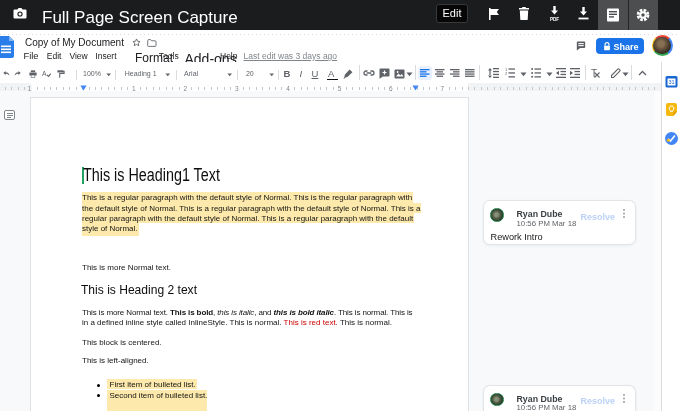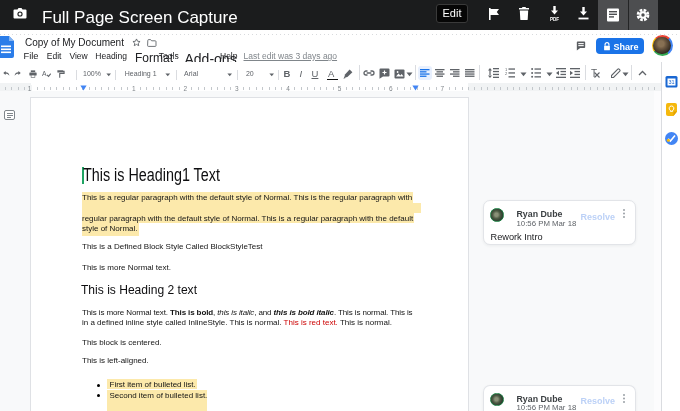--- a/index.html
+++ b/index.html
@@ -61,21 +61,21 @@
   <div class="abs" style="left:25px;top:7px;font-size:10px;color:#202124">Copy of My Document</div>
   <svg class="abs" style="left:132px;top:8px" width="9" height="9" viewBox="0 0 24 24" fill="none" stroke="#5f6368" stroke-width="2.4">
     <path d="M12 2.5 l2.9 6.2 6.6 0.7 -4.9 4.5 1.4 6.6 -6-3.4 -6 3.4 1.4-6.6 -4.9-4.5 6.6-0.7 z"></path>
   </svg>
   <svg class="abs" style="left:147px;top:8.5px" width="10" height="8" viewBox="0 0 24 20" fill="none" stroke="#5f6368" stroke-width="2.2">
     <path d="M1.5 3.5 a2 2 0 0 1 2-2 h5 l2.5 3 h9 a2 2 0 0 1 2 2 v10 a2 2 0 0 1 -2 2 h-17 a2 2 0 0 1 -2-2 z"></path>
   </svg>
   <div class="abs" style="top:20.5px;left:23.5px;font-size:9.3px;color:#202124;word-spacing:0">File</div>
   <div class="abs" style="top:20.8px;left:46.8px;font-size:8.5px;color:#202124">Edit</div>
   <div class="abs" style="top:20.8px;left:69.4px;font-size:8.5px;color:#202124">View</div>
-  <div class="abs" style="top:20.8px;left:95.3px;font-size:8.5px;color:#202124">Heading</div>
+  <div class="abs" style="top:20.8px;left:95.3px;font-size:8.5px;color:#202124">Insert</div>
   <div class="abs" style="top:20.8px;left:135px;font-size:12px;color:#202124">Format</div>
   <div class="abs" style="top:20.8px;left:158.8px;font-size:8.5px;color:#202124">Tools</div>
   <div class="abs" style="top:20.8px;left:184.5px;font-size:14px;color:#202124">Add-ons</div>
   <div class="abs" style="top:20.8px;left:220px;font-size:8.5px;color:#202124">Help</div>
   <div class="abs" style="top:21px;left:243.5px;font-size:8.5px;color:#80868b;text-decoration:underline">Last edit was 3 days ago</div>
   <svg class="abs" style="left:576px;top:10.5px" width="10" height="10" viewBox="0 0 24 24">
     <path d="M2 3 a2 2 0 0 1 2-2 h16 a2 2 0 0 1 2 2 v12 a2 2 0 0 1 -2 2 H10 l-8 6 z" fill="#5a5d61"></path>
     <rect x="5.5" y="5" width="13" height="2.6" fill="#fff"></rect>
     <rect x="5.5" y="9.8" width="13" height="2.6" fill="#fff"></rect>
   </svg>
@@ -294,23 +294,23 @@
   <div class="abs" style="left:31px;top:6.5px;width:437px;height:313.5px;background:#fff;box-shadow:0 0 0 1px #dfe1e5" id="page">
 
     <div class="abs" style="left:50.5px;top:69px;width:2px;height:17px;background:#1fa463"></div>
     <div class="abs" style="left:52px;top:68.7px;font-size:18.3px;line-height:1;color:#0e0e10;transform:scaleX(0.785);transform-origin:0 0">This is Heading1 Text</div>
 
     <div class="abs" style="left:50.5px;top:94.7px;width:331.5px;height:10.4px;background:#fce9ab"></div>
     <div class="abs" style="left:50.5px;top:105.1px;width:339.5px;height:10.4px;background:#fce9ab"></div>
     <div class="abs" style="left:50.5px;top:115.5px;width:332px;height:10.4px;background:#fce9ab"></div>
     <div class="abs" style="left:50.5px;top:125.9px;width:57px;height:13px;background:#fce9ab"></div>
     <div class="abs p1" style="left:51px;top:96.8px">This is a regular paragraph with the default style of Normal. This is the regular paragraph with</div>
+    <div class="abs p1" style="left:51px;top:107.2px">the default style of Normal. This is a regular paragraph with the default style of Normal. This is a</div>
     <div class="abs p1" style="left:51px;top:117.5px">regular paragraph with the default style of Normal. This is a regular paragraph with the default</div>
     <div class="abs p1" style="left:51px;top:127.9px">style of Normal.</div>
-    <div class="abs p1" style="left:51px;top:145.0px">This is a Defined Block Style Called BlockStyleTest</div>
     <div class="abs p1" style="left:51px;top:166.0px">This is more Normal text.</div>
     <div class="abs" style="left:49.7px;top:186.3px;font-size:12.5px;line-height:1;color:#0e0e10;transform:scaleX(0.965);transform-origin:0 0">This is Heading 2 text</div>
     <div class="abs p1" style="left:51px;top:211.7px;letter-spacing:-0.12px">This is more Normal text. <b>This is bold</b>, <i>this is italic</i>, and <b><i>this is bold italic</i></b>. This is normal. This is</div>
     <div class="abs p1" style="left:51px;top:221.5px">in a defined inline style called InlineStyle. This is normal. <span style="color:#c00">This is red text.</span> This is normal.</div>
     <div class="abs p1" style="left:51px;top:241.8px">This block is centered.</div>
     <div class="abs p1" style="left:51px;top:259.6px">This is left-aligned.</div>
 
     <div class="abs" style="left:76.2px;top:281.1px;width:89.5px;height:10.9px;background:#fce9ab"></div>
     <div class="abs" style="left:76.2px;top:292.0px;width:100px;height:21.5px;background:#fce9ab"></div>
     <div class="abs" style="left:65.5px;top:286.2px;width:3.2px;height:3.2px;border-radius:50%;background:#000"></div>

